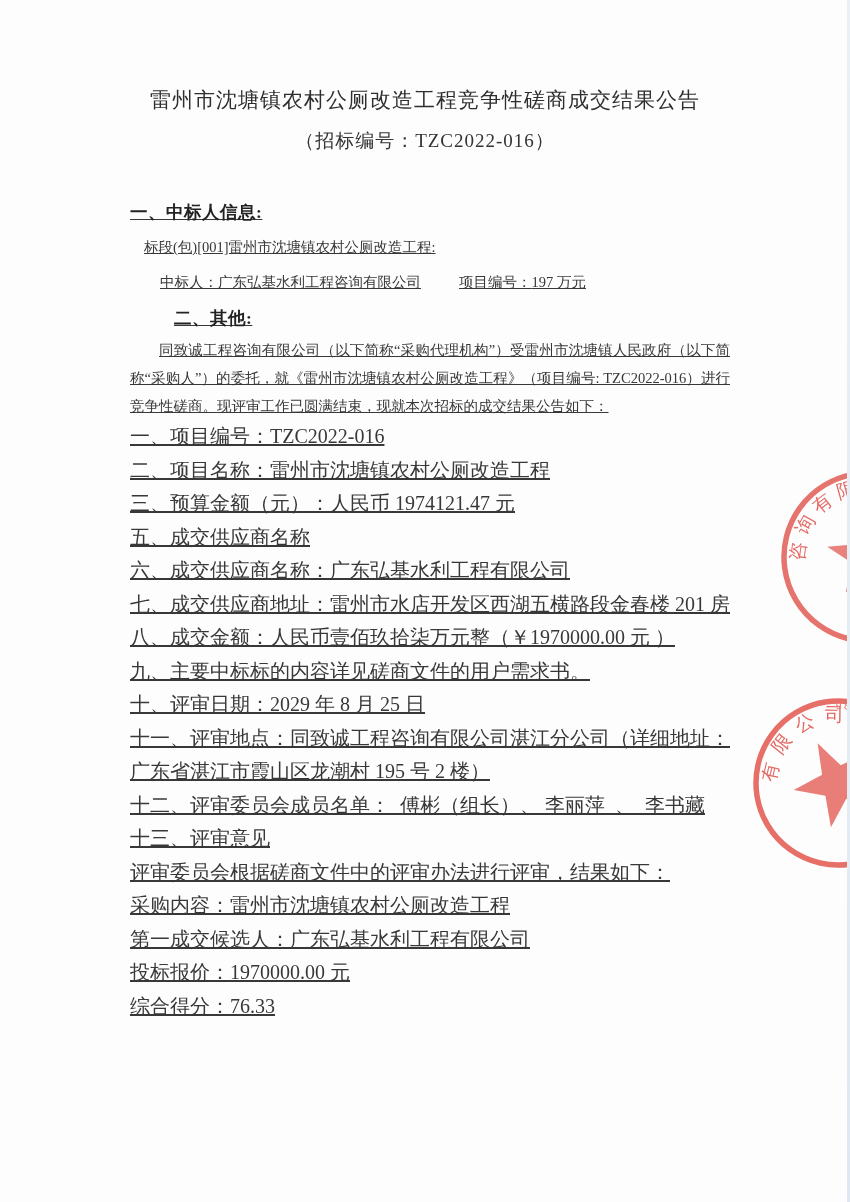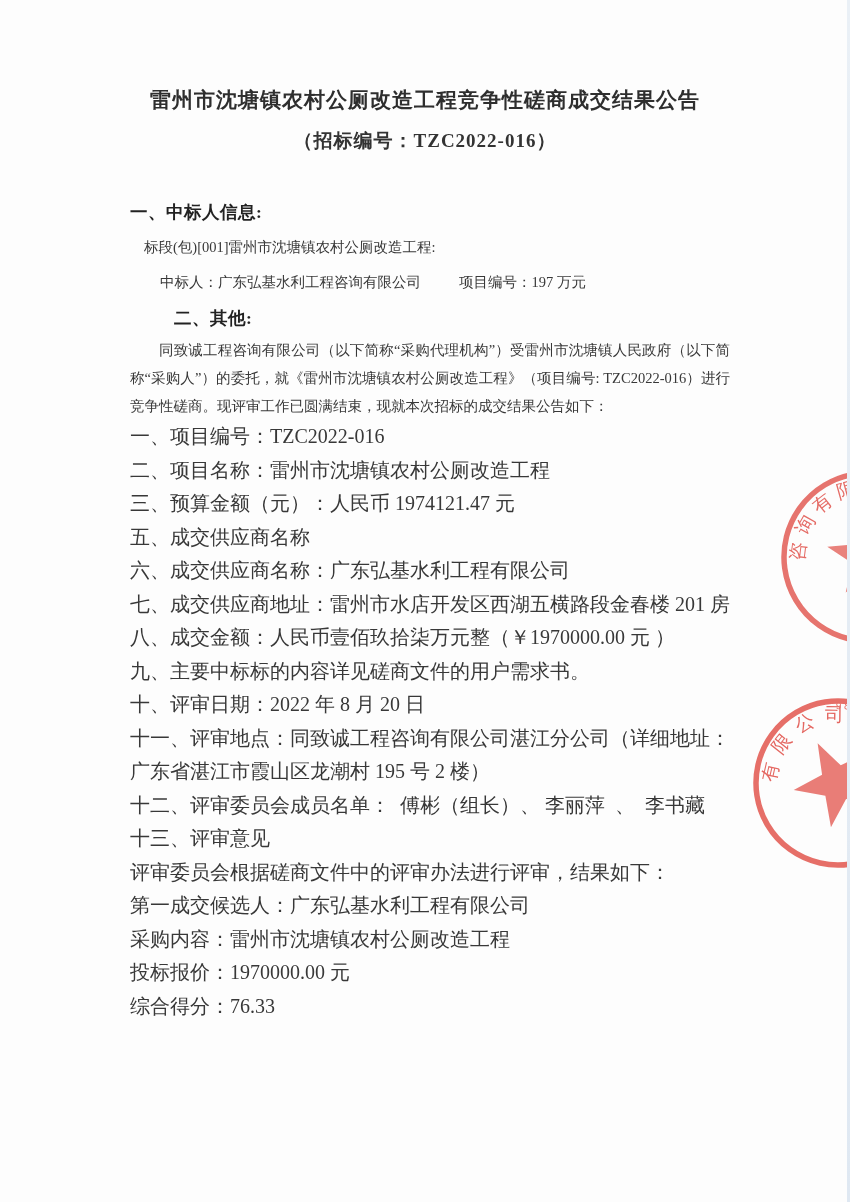--- a/index.html
+++ b/index.html
@@ -11,32 +11,33 @@
     font-family:"Liberation Serif","DejaVu Serif",serif;
     color:#383838;
   }
   .edge-right {
     position:absolute; right:0; top:0; bottom:0; width:3px;
     background:linear-gradient(180deg,#eaf0f6,#dfe8f2);
   }
   .title {
     margin:0; padding-top:86px;
     text-align:center;
-    font-size:21px; font-weight:bold; color:#2e2e2e;
+    font-size:21px; font-weight:normal; color:#2e2e2e;
     letter-spacing:1px;
   }
   .subtitle {
     margin-top:14px;
     text-align:center;
-    font-size:19px; font-weight:bold; color:#333;
+    font-size:19px; font-weight:normal; color:#333;
     letter-spacing:1px;
   }
   .content {
     margin-left:130px;
     width:600px;
+    text-decoration:underline;
   }
   .h2 {
     font-size:17.5px; font-weight:bold; color:#222;
     letter-spacing:0.5px;
   }
   .h2-first { margin-top:46px; }
   .h2-second { margin-top:14px;margin-left:44px; }
   .lot-line {
     margin-top:13px; padding-left:14px;
     font-size:14.5px; line-height:20px;
@@ -83,28 +84,28 @@
     <p class="intro">同致诚工程咨询有限公司（以下简称“采购代理机构”）受雷州市沈塘镇人民政府（以下简称“采购人”）的委托，就《雷州市沈塘镇农村公厕改造工程》（项目编号: TZC2022-016）进行竞争性磋商。现评审工作已圆满结束，现就本次招标的成交结果公告如下：</p>
 
     <div class="line-item">一、项目编号：TZC2022-016</div>
     <div class="line-item">二、项目名称：雷州市沈塘镇农村公厕改造工程</div>
     <div class="line-item">三、预算金额（元）：人民币 1974121.47 元</div>
     <div class="line-item">五、成交供应商名称</div>
     <div class="line-item">六、成交供应商名称：广东弘基水利工程有限公司</div>
     <div class="line-item">七、成交供应商地址：雷州市水店开发区西湖五横路段金春楼 201 房</div>
     <div class="line-item">八、成交金额：人民币壹佰玖拾柒万元整（￥1970000.00 元 ）</div>
     <div class="line-item">九、主要中标标的内容详见磋商文件的用户需求书。</div>
-    <div class="line-item">十、评审日期：2022 年 8 月 20 日</div>
+    <div class="line-item">十、评审日期：2029 年 8 月 25 日</div>
     <div class="line-item">十一、评审地点：同致诚工程咨询有限公司湛江分公司（详细地址：广东省湛江市霞山区龙潮村 195 号 2 楼）</div>
     <div class="line-item">十二、评审委员会成员名单：  傅彬（组长）、 李丽萍  、  李书藏</div>
     <div class="line-item">十三、评审意见</div>
 
     <div class="line-item">评审委员会根据磋商文件中的评审办法进行评审，结果如下：</div>
+    <div class="line-item">采购内容：雷州市沈塘镇农村公厕改造工程</div>
     <div class="line-item">第一成交候选人：广东弘基水利工程有限公司</div>
-    <div class="line-item">采购内容：雷州市沈塘镇农村公厕改造工程</div>
     <div class="line-item">投标报价：1970000.00 元</div>
     <div class="line-item">综合得分：76.33</div>
 
   </div>
 
   <svg class="stamp stamp-1" width="200" height="200" viewBox="0 0 200 200" aria-hidden="true">
     <defs>
       <path id="arc1" d="M 54.75,145.25 A 64,64 0 1,1 145.25,145.25" fill="none"></path>
     </defs>
     <circle cx="100" cy="100" r="84" fill="none" stroke="#e2574f" stroke-width="5.5"></circle>

